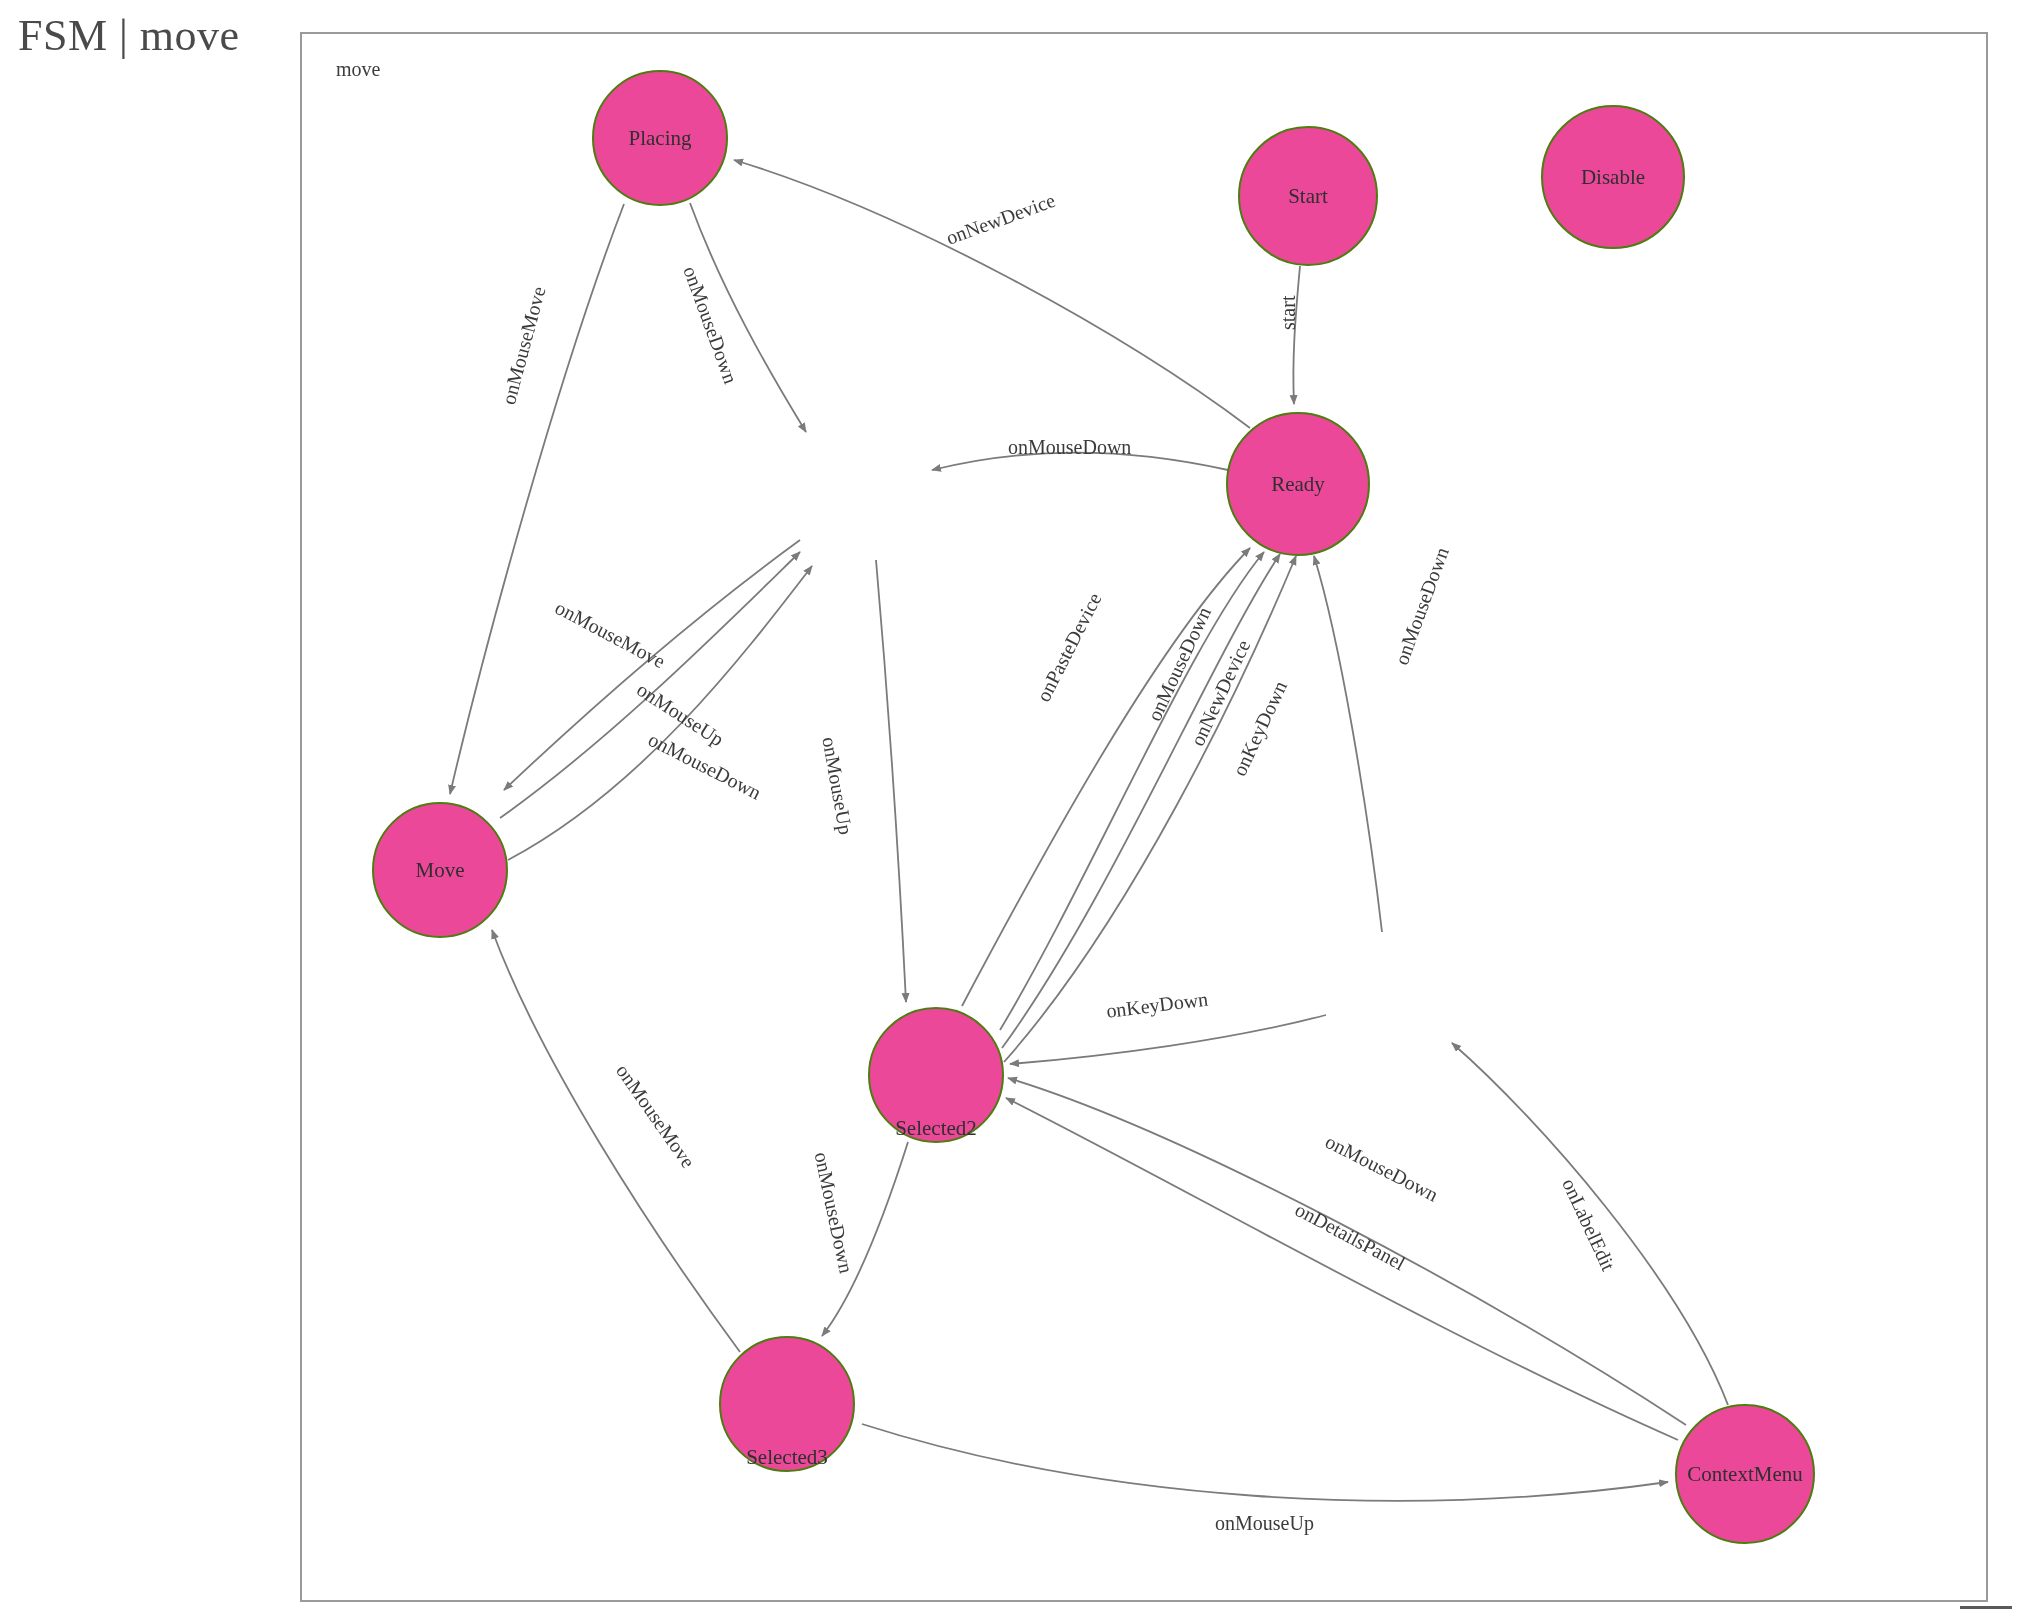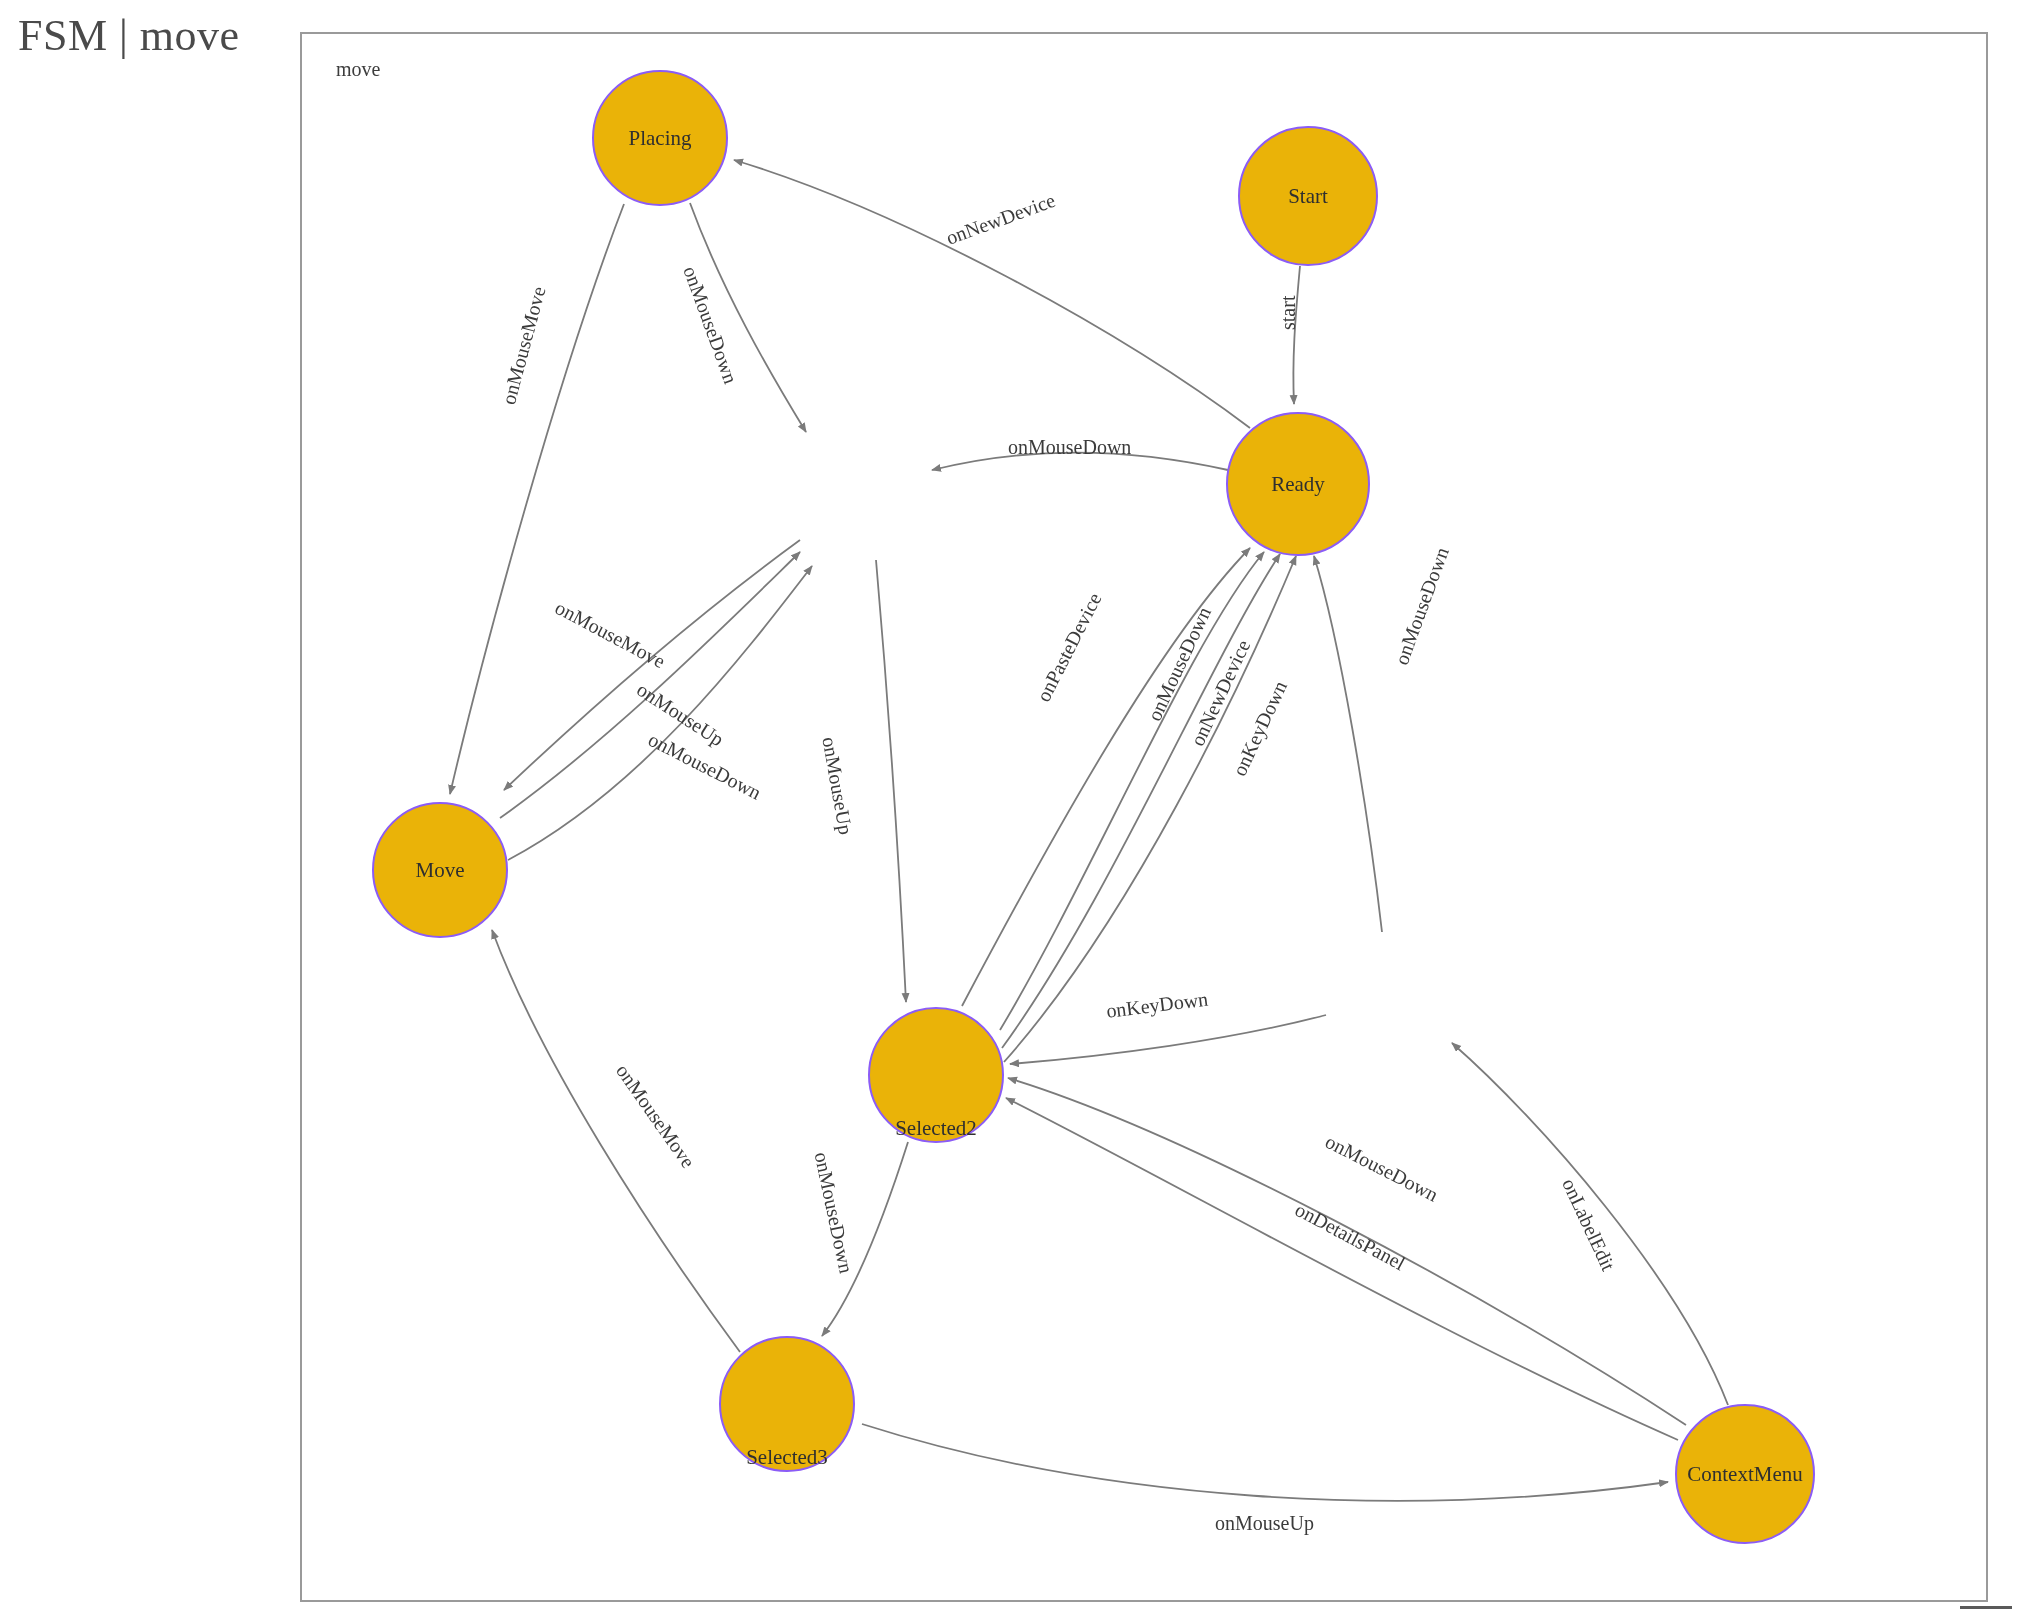--- a/index.html
+++ b/index.html
@@ -62,22 +62,22 @@
     position: absolute;
     font-family: "Liberation Serif", serif;
     font-size: 20px;
     color: #3b3b3b;
     white-space: nowrap;
     transform-origin: 0 0;
   }
   .node {
     position: absolute;
     border-radius: 50%;
-    background: #eab308;
-    border: 2px solid #8b5cf6;
+    background: #ec4899;
+    border: 2px solid #4d7c0f;
     display: flex;
     align-items: center;
     justify-content: center;
     box-sizing: border-box;
   }
   .node-label {
     font-family: "Liberation Serif", serif;
     font-size: 21px;
     color: #2f2f2f;
     text-align: center;
@@ -173,20 +173,23 @@
   <div class="edge-label" style="left:1332px; top:1130px; transform: rotate(27deg);">onMouseDown</div>
   <div class="edge-label" style="left:1302px; top:1198px; transform: rotate(28deg);">onDetailsPanel</div>
   <div class="edge-label" style="left:1578px; top:1175px; transform: rotate(65deg);">onLabelEdit</div>
 
   <div class="node" style="left:592px; top:70px; width:136px; height:136px;">
     <span class="node-label">Placing</span>
   </div>
   <div class="node" style="left:1238px; top:126px; width:140px; height:140px;">
     <span class="node-label">Start</span>
   </div>
+  <div class="node" style="left:1541px; top:105px; width:144px; height:144px;">
+    <span class="node-label">Disable</span>
+  </div>
   <div class="node" style="left:1226px; top:412px; width:144px; height:144px;">
     <span class="node-label">Ready</span>
   </div>
   <div class="node" style="left:372px; top:802px; width:136px; height:136px;">
     <span class="node-label">Move</span>
   </div>
   <div class="node" style="left:868px; top:1007px; width:136px; height:136px;align-items:flex-end;">
     <span class="node-label">Selected2</span>
   </div>
   <div class="node" style="left:719px; top:1336px; width:136px; height:136px;align-items:flex-end;">

